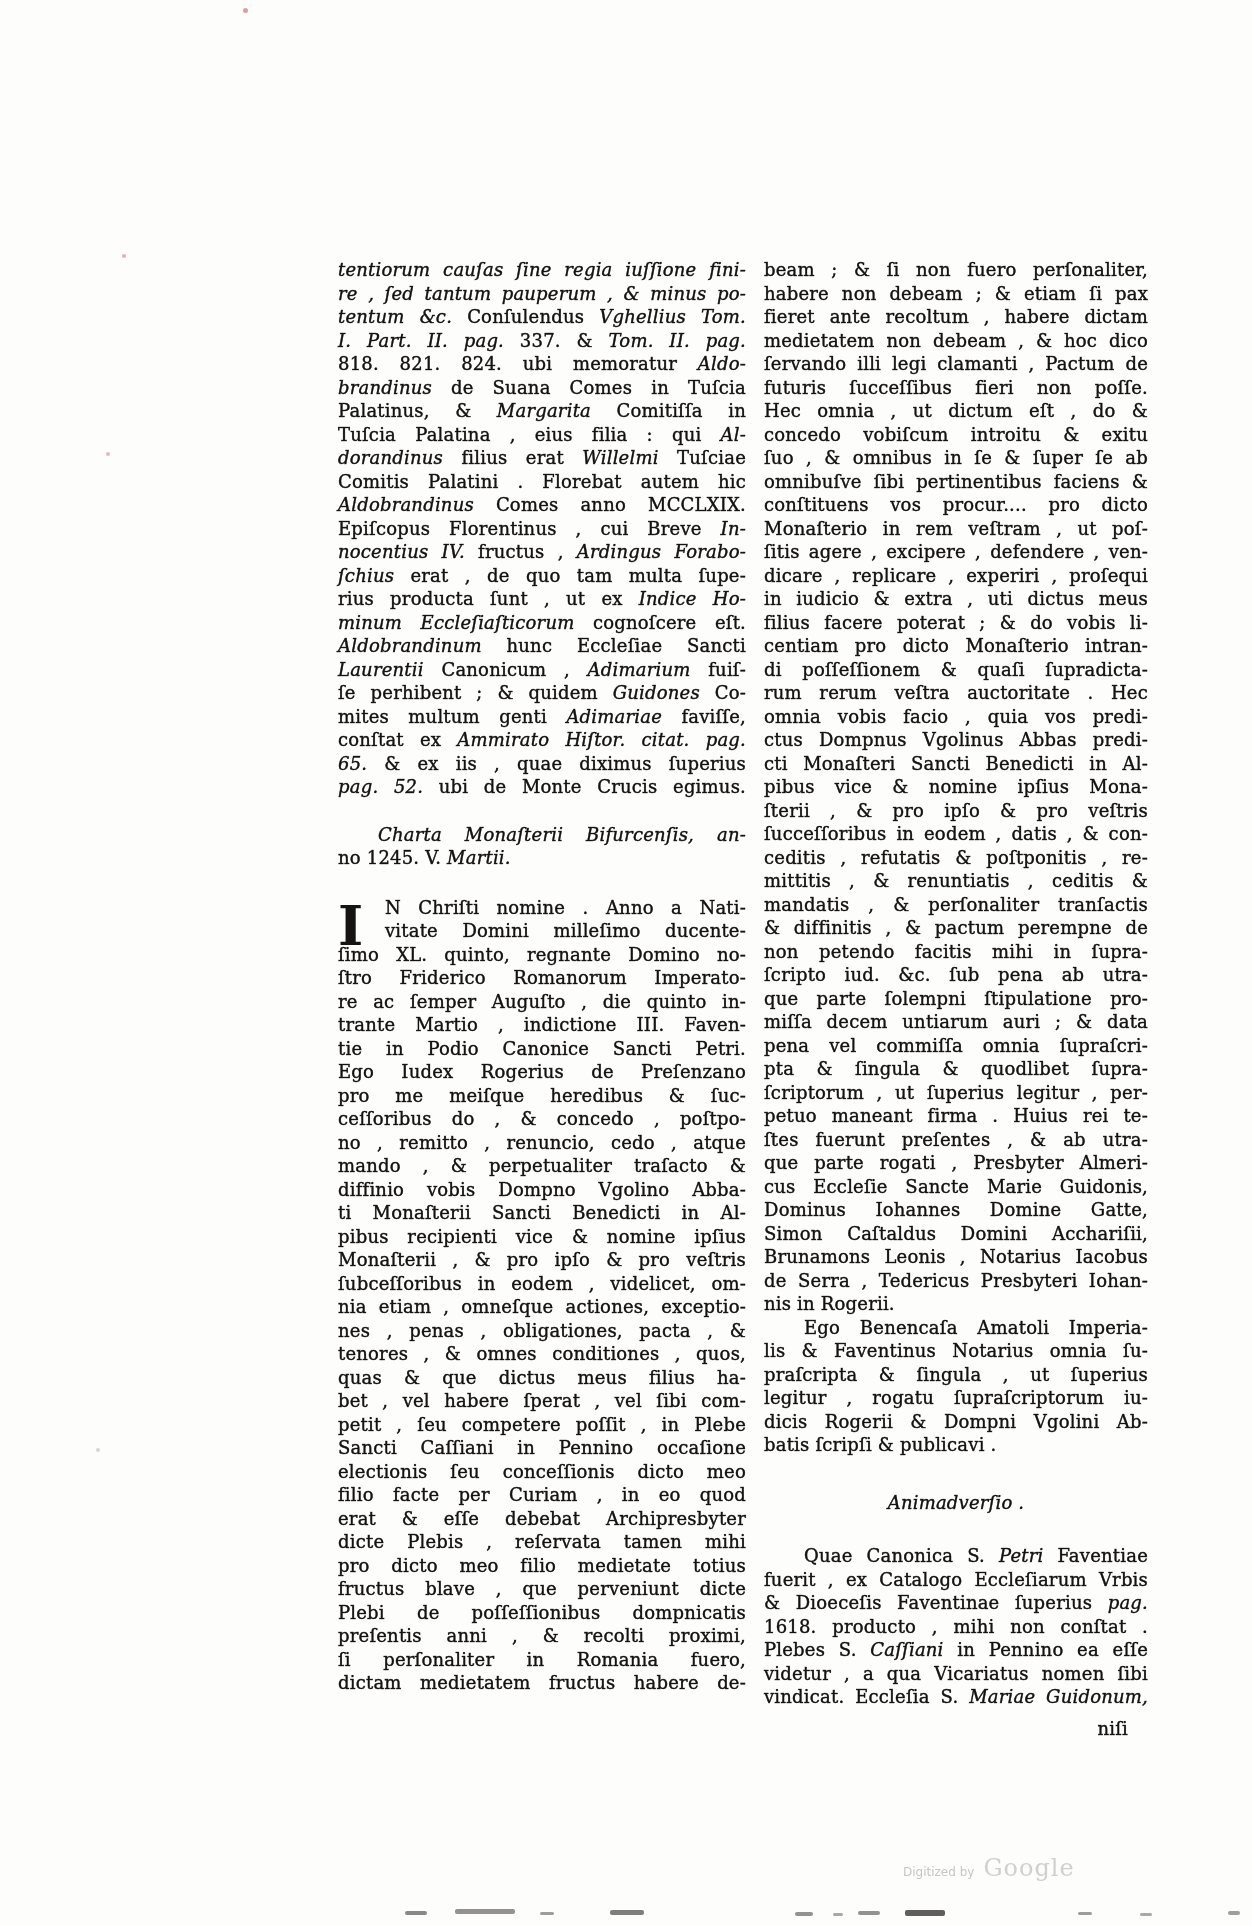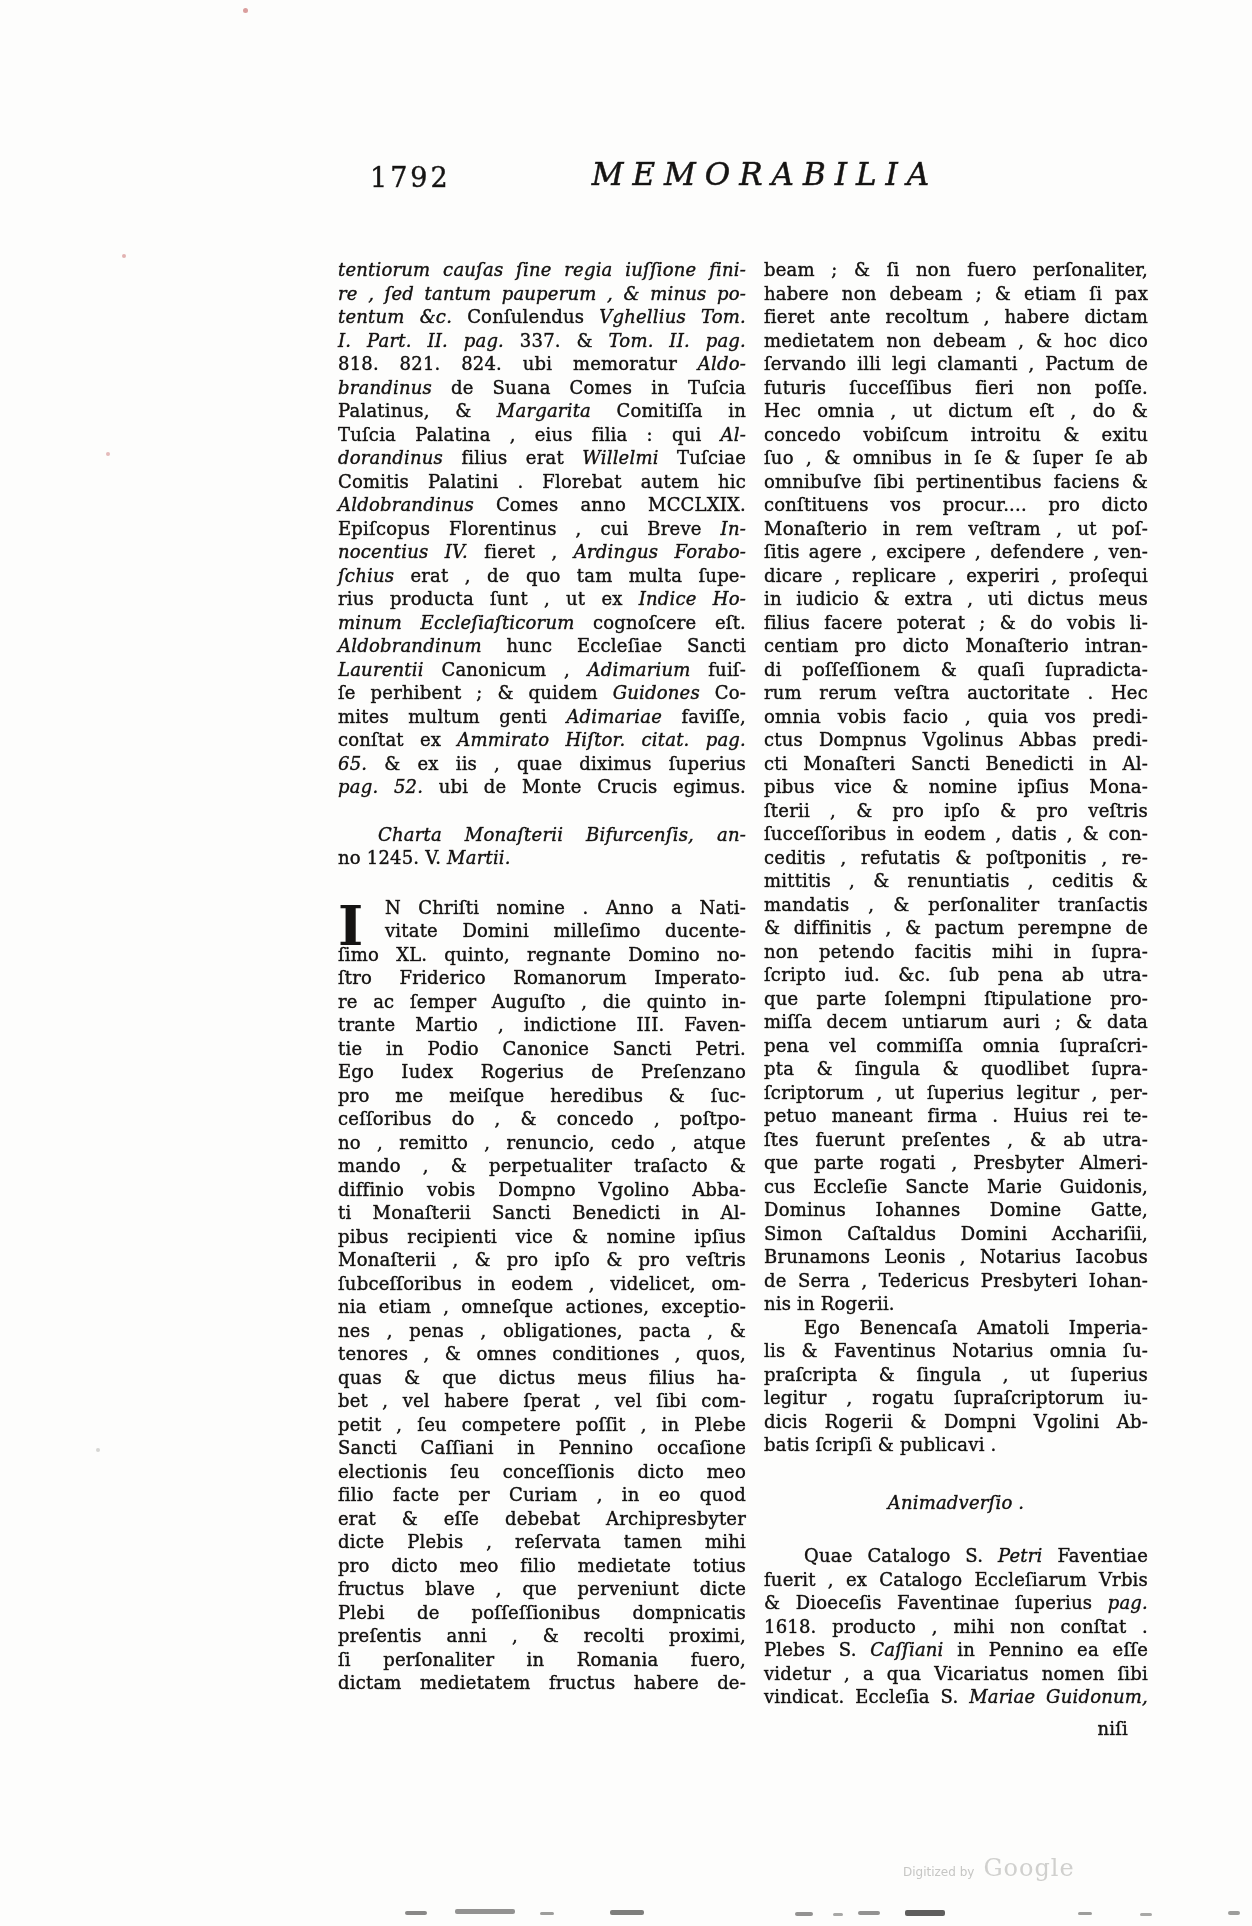--- a/index.html
+++ b/index.html
@@ -37,41 +37,37 @@
   .wm-prefix{font-family:"DejaVu Sans","Liberation Sans",sans-serif;font-size:12px;color:#c6c6c4;}
   .wm-brand{font-size:24px;color:#d0d0ce;letter-spacing:1px;}
   .smudge{position:absolute;background:#2b2a28;border-radius:2px;filter:blur(.6px);}
   .speck{position:absolute;border-radius:50%;}
 </style>
 </head>
 <body>
 
 <div class="page">
 
-  <div class="header">
-    <div class="page-number">1792</div>
-    <div class="header-title">MEMORABILIA</div>
-  </div>
 
   <div class="columns">
     <div class="col col-left">
         <div class="block ">
           <div class="line "><span class="it">tentiorum cauſas ſine regia iuſſione fini-</span></div>
           <div class="line "><span class="it">re , ſed tantum pauperum , &amp; minus po-</span></div>
           <div class="line "><span class="it">tentum &amp;c. </span><span>Conſulendus </span><span class="it">Vghellius Tom.</span></div>
           <div class="line "><span class="it">I. Part. II. pag. </span><span>337. &amp; </span><span class="it">Tom. II. pag.</span></div>
           <div class="line "><span>818. 821. 824. ubi memoratur </span><span class="it">Aldo-</span></div>
           <div class="line "><span class="it">brandinus </span><span>de Suana Comes in Tuſcia</span></div>
           <div class="line "><span>Palatinus, &amp; </span><span class="it">Margarita </span><span>Comitiſſa in</span></div>
           <div class="line "><span>Tuſcia Palatina , eius filia : qui </span><span class="it">Al-</span></div>
           <div class="line "><span class="it">dorandinus </span><span>filius erat </span><span class="it">Willelmi </span><span>Tuſciae</span></div>
           <div class="line "><span>Comitis Palatini . Florebat autem hic</span></div>
           <div class="line "><span class="it">Aldobrandinus </span><span>Comes anno MCCLXIX.</span></div>
           <div class="line "><span>Epiſcopus Florentinus , cui Breve </span><span class="it">In-</span></div>
-          <div class="line "><span class="it">nocentius IV. </span><span>fieret , </span><span class="it">Ardingus Forabo-</span></div>
+          <div class="line "><span class="it">nocentius IV. </span><span>fructus , </span><span class="it">Ardingus Forabo-</span></div>
           <div class="line "><span class="it">ſchius </span><span>erat , de quo tam multa ſupe-</span></div>
           <div class="line "><span>rius producta ſunt , ut ex </span><span class="it">Indice Ho-</span></div>
           <div class="line "><span class="it">minum Eccleſiaſticorum </span><span>cognoſcere eſt.</span></div>
           <div class="line "><span class="it">Aldobrandinum </span><span>hunc Eccleſiae Sancti</span></div>
           <div class="line "><span class="it">Laurentii </span><span>Canonicum , </span><span class="it">Adimarium </span><span>fuiſ-</span></div>
           <div class="line "><span>ſe perhibent ; &amp; quidem </span><span class="it">Guidones </span><span>Co-</span></div>
           <div class="line "><span>mites multum genti </span><span class="it">Adimariae </span><span>faviſſe,</span></div>
           <div class="line "><span>conſtat ex </span><span class="it">Ammirato Hiſtor. citat. pag.</span></div>
           <div class="line "><span class="it">65. </span><span>&amp; ex iis , quae diximus ſuperius</span></div>
           <div class="line "><span class="it">pag. 52. </span><span>ubi de Monte Crucis egimus.</span></div>
@@ -171,21 +167,21 @@
           <div class="line "><span>lis &amp; Faventinus Notarius omnia ſu-</span></div>
           <div class="line "><span>praſcripta &amp; ſingula , ut ſuperius</span></div>
           <div class="line "><span>legitur , rogatu ſupraſcriptorum iu-</span></div>
           <div class="line "><span>dicis Rogerii &amp; Dompni Vgolini Ab-</span></div>
           <div class="line last"><span>batis ſcripſi &amp; publicavi .</span></div>
         </div>
         <div class="block center gap34">
           <div class="line last"><span class="it">Animadverſio .</span></div>
         </div>
         <div class="block gap30">
-          <div class="line indent"><span>Quae Catalogo S. </span><span class="it">Petri </span><span>Faventiae</span></div>
+          <div class="line indent"><span>Quae Canonica S. </span><span class="it">Petri </span><span>Faventiae</span></div>
           <div class="line "><span>fuerit , ex Catalogo Eccleſiarum Vrbis</span></div>
           <div class="line "><span>&amp; Dioeceſis Faventinae ſuperius </span><span class="it">pag.</span></div>
           <div class="line "><span>1618. producto , mihi non conſtat .</span></div>
           <div class="line "><span>Plebes S. </span><span class="it">Caſſiani </span><span>in Pennino ea eſſe</span></div>
           <div class="line "><span>videtur , a qua Vicariatus nomen ſibi</span></div>
           <div class="line "><span>vindicat. Eccleſia S. </span><span class="it">Mariae Guidonum,</span></div>
         </div>
         <div class="block catchword gap8">
           <div class="line "><span>niſi</span></div>
         </div>

